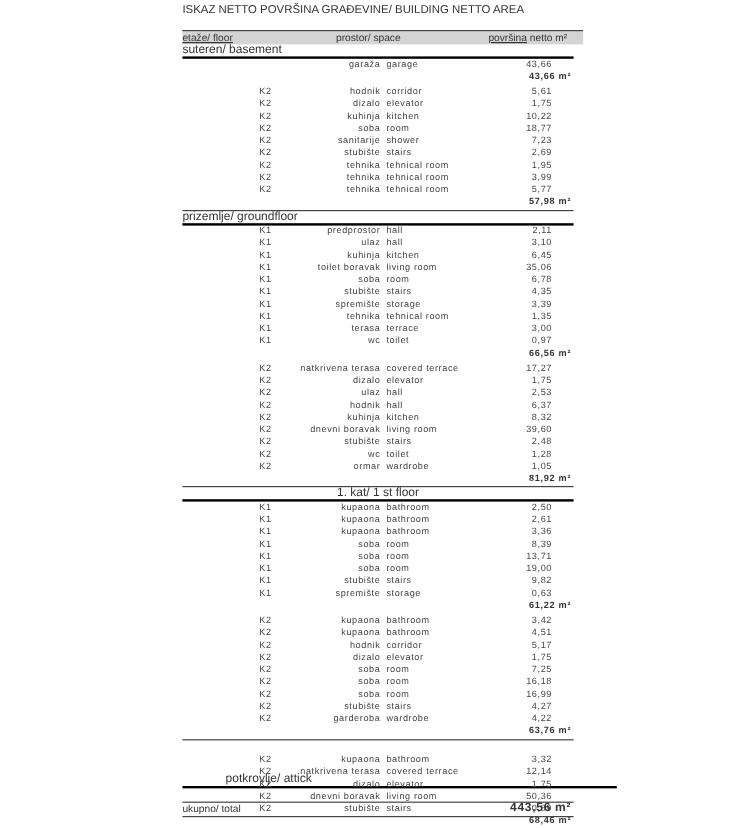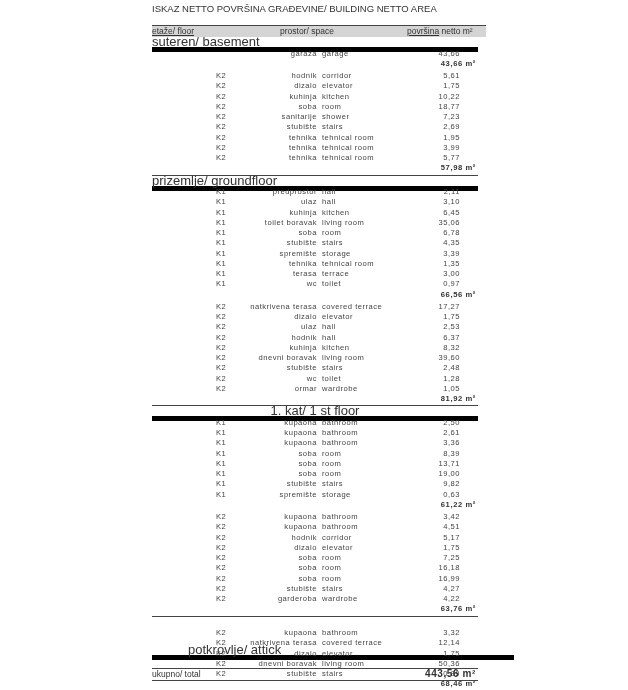--- a/index.html
+++ b/index.html
@@ -3,22 +3,22 @@
 <meta charset="utf-8">
 <style>
   html, body { margin:0; padding:0; background:#ffffff; }
   body { width:628px; height:690px; position:relative; overflow:hidden;
          font-family:"Liberation Sans", sans-serif; color:#222; }
   .title { position:absolute; left:152px; top:3px; font-size:9.5px; color:#333; letter-spacing:0; }
   .hdr { position:absolute; left:152px; top:25px; width:334px; height:11px;
          background:#d4d4d4; border-top:1px solid #444; font-size:8.5px; color:#333; }
   .hdr span { position:absolute; top:0; line-height:11px; }
   .hdr .u { text-decoration:underline; }
-  .section { position:absolute; left:152px; width:326px; font-size:13px; color:#333;
-             line-height:10px; border-bottom:5px solid #000000; }
+  .section { position:absolute; left:152px; width:326px; font-size:10px; color:#333;
+             line-height:10px; border-bottom:2px solid #000000; }
   .row { position:absolute; left:152px; width:330px; height:10.2px; font-size:7.6px;
          color:#444; letter-spacing:0.5px; line-height:10px; }
   .row .k { position:absolute; left:64px; }
   .row .hr { position:absolute; right:165px; text-align:right; white-space:nowrap; }
   .row .en { position:absolute; left:170px; white-space:nowrap; }
   .row .v { position:absolute; right:22px; text-align:left; }
   .sub { position:absolute; left:152px; width:330px; height:10px; font-size:7.6px;
          font-weight:bold; color:#333; letter-spacing:0.6px; line-height:10px; }
   .sub .v { position:absolute; right:6px; text-align:left; }
   .rule { position:absolute; left:152px; width:326px; height:0; border-top:1px solid #444; }

